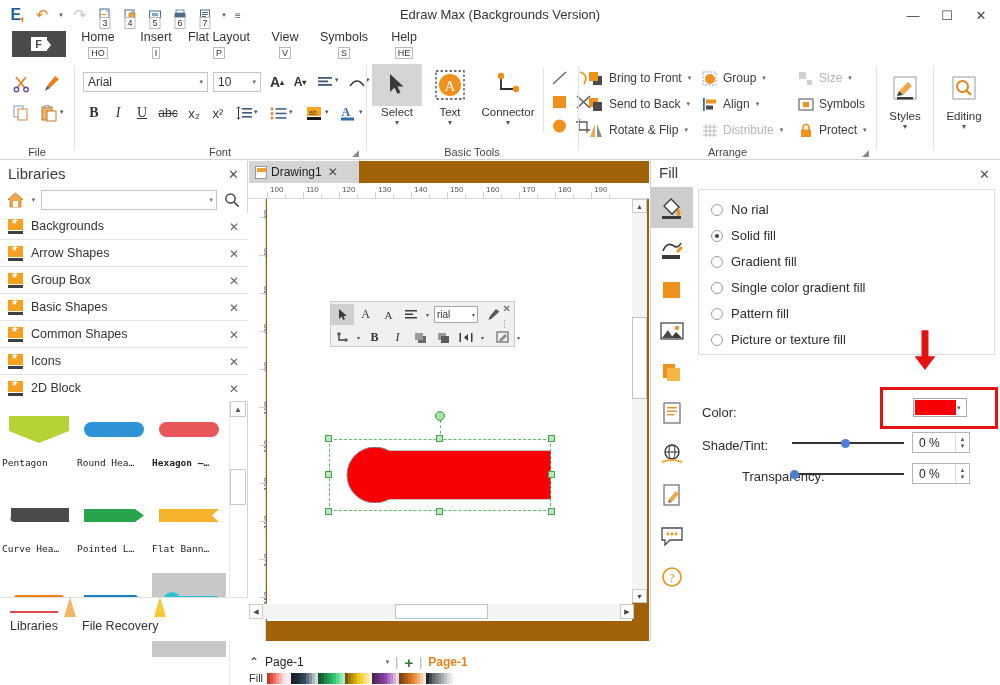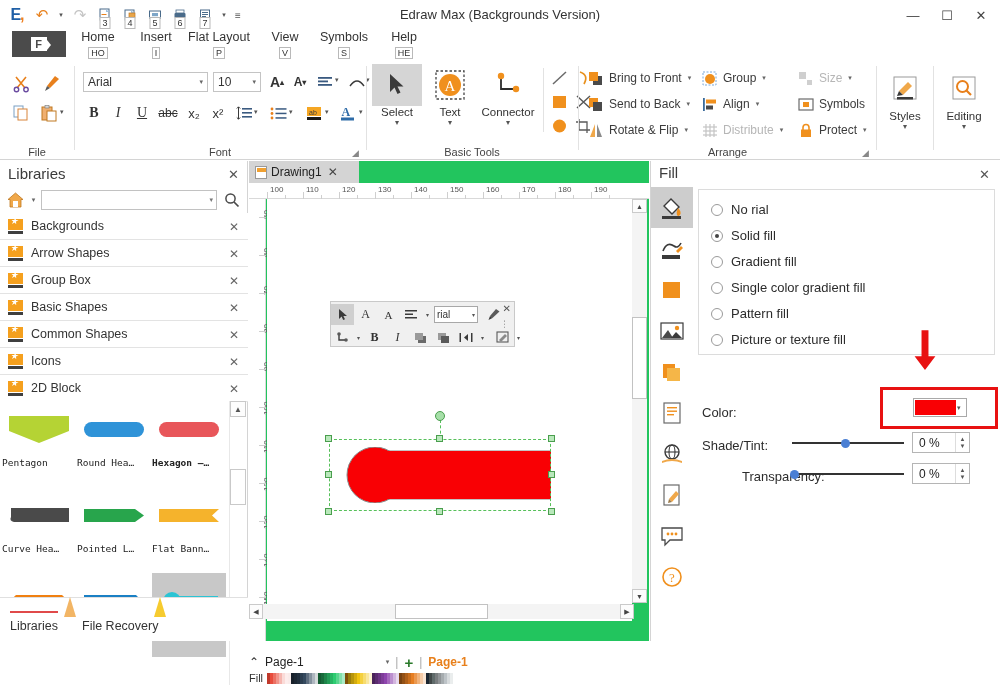--- a/index.html
+++ b/index.html
@@ -89,21 +89,21 @@
   .gscroll { position:absolute; right:2px; top:240px; width:16px; height:400px; background:#fff; border-left:1px solid #e8e8e8; }
   .gsc-btn { width:16px; height:16px; border:1px solid #c9c9c9; background:#fdfdfd; display:flex; align-items:center; justify-content:center; font-size:8px; color:#555; cursor:pointer; }
   .gsc-thumb { position:absolute; left:0; top:68px; width:16px; height:36px; border:1px solid #c9c9c9; background:#fff; cursor:pointer; }
 
   
   .lbtabs { position:absolute; left:0; bottom:0; width:248px; height:44px; background:#fff; border-top:1px solid #e0e0e0; }
   .lbtab { position:absolute; bottom:8px; font-size:12.5px; color:#333; cursor:pointer; }
   .lbtab.active::after { content:""; position:absolute; left:0; right:0; top:-8px; height:2px; background:#e04a4a; }
 
   
-  .canvaswrap { position:absolute; left:249px; top:161px; width:400px; height:480px; background:#22c55e; }
+  .canvaswrap { position:absolute; left:249px; top:161px; width:400px; height:480px; background:#a16207; }
   .doctab { position:absolute; left:0; top:0; width:110px; height:22px; background:#d4d4d4; display:flex; align-items:center; gap:4px; padding-left:6px; cursor:pointer; }
   .doctab .dico { width:12px; height:13px; background:#fff; border:1px solid #999; position:relative; }
   .doctab .dico::after { content:""; position:absolute; left:1px; top:1px; width:9px; height:4px; background:#f0a030; }
   .doctab .dname { font-size:12px; color:#222; }
   .doctab .dx { font-size:12px; color:#444; margin-left:2px; }
 
   .ruler-h { position:absolute; left:0; top:22px; width:400px; height:16px; background:#fff; border-bottom:1px solid #d9d9d9; }
   .ruler-v { position:absolute; left:0; top:38px; width:17px; height:442px; background:#fff; border-right:1px solid #d9d9d9; }
   .rtick { position:absolute; font-size:8px; color:#555; font-family:"Liberation Sans", sans-serif; }
   .rline { position:absolute; background:#cfcfcf; }

